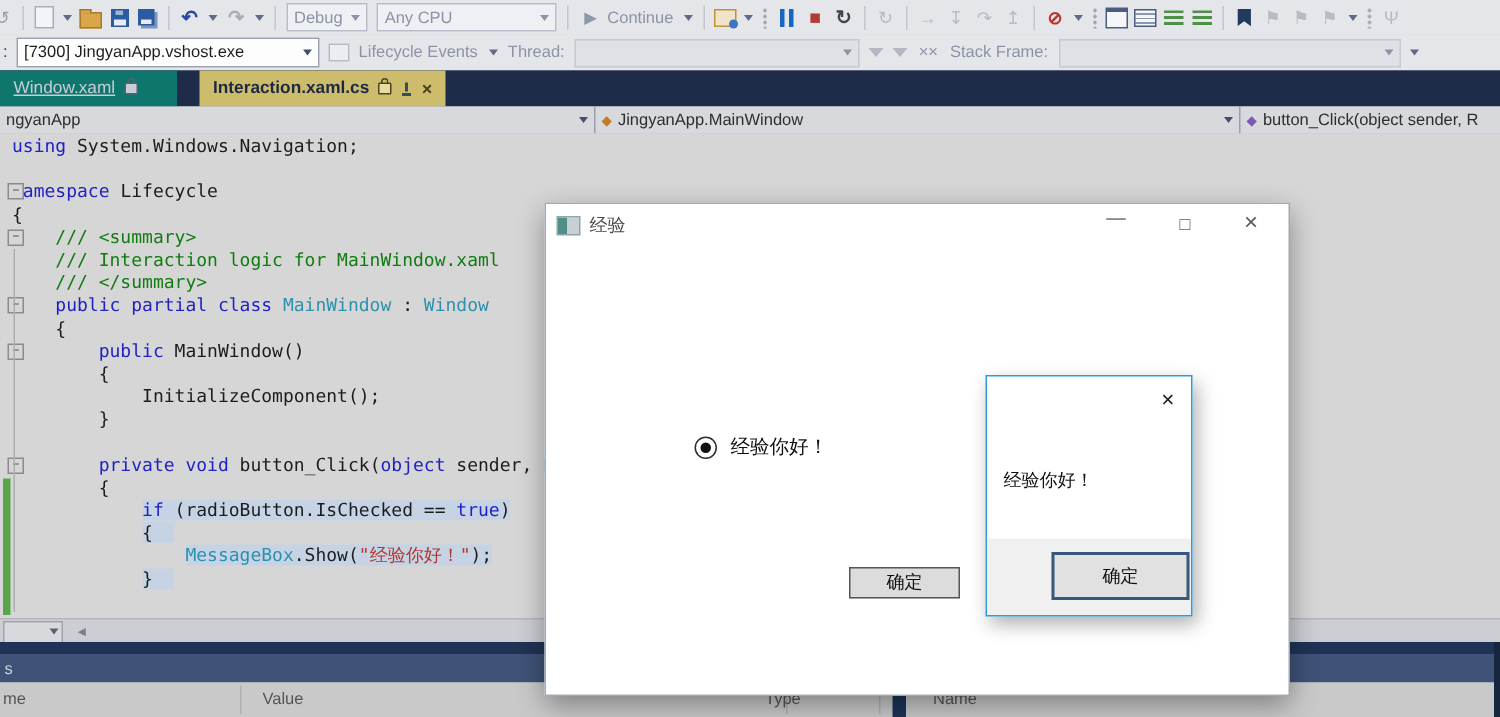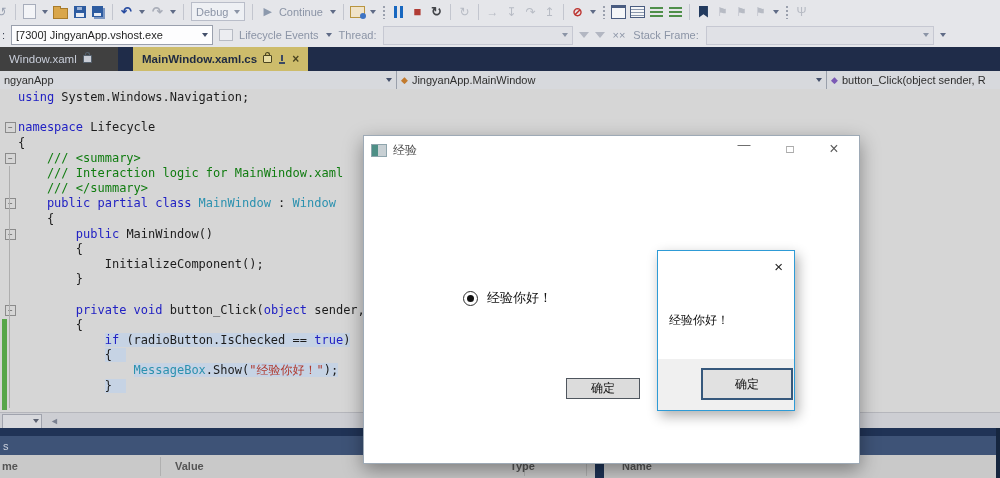--- a/index.html
+++ b/index.html
@@ -50,21 +50,21 @@
     border-top:4px solid #8b94a6;margin-left:6px;}
   .combo.white{background:#fdfdfe;border-color:#9aa0ad;color:#1e1e1e;height:18px;}
   .combo.white .caret{border-top-color:#44506b;}
   .combo.flat{background:#e0e1e6;border-color:#c6c8d2;}
   .lbl{font-size:11px;color:#8b94a6;margin:0 4px;white-space:nowrap;}
   .lbl.dark{color:#3c4354;margin:0 3px 0 2px;}
   .playtri{color:#8c99ad;font-size:11px;margin:0 3px 0 6px;}
   
   .tabsrow{position:absolute;top:47px;left:0;right:0;height:24px;background:#1f2c49;display:flex;}
   .tab{display:flex;align-items:center;gap:6px;padding:0 9px;font-size:11.5px;flex:none;}
-  .tab.inactive{background:#404040;color:#c8cdd9;width:100px;}
+  .tab.inactive{background:#0f766e;color:#c8cdd9;width:100px;text-decoration:underline;}
   .tabspacer{width:15px;}
   .tab.active{background:#cdbc6b;color:#1d2942;font-weight:bold;}
   .lock{width:7px;height:6px;border:1px solid #54616e;border-radius:1px;background:#c9cdd6;position:relative;flex:none;}
   .lock::before{content:"";position:absolute;top:-4px;left:1px;width:3px;height:3px;
     border:1px solid #54616e;border-bottom:none;border-radius:3px 3px 0 0;}
   .tab.active .lock{border-color:#4a4420;background:#e7dca2;}
   .tab.active .lock::before{border-color:#4a4420;}
   .pin{width:8px;height:9px;position:relative;}
   .pin::before{content:"";position:absolute;left:3px;top:0;width:2px;height:6px;background:#3c4963;}
   .pin::after{content:"";position:absolute;left:1px;bottom:0;width:6px;height:2px;background:#3c4963;}
@@ -72,37 +72,37 @@
   
   .navbar{position:absolute;top:71px;left:0;right:0;height:18px;background:#d7d9dd;display:flex;
     font-size:11px;color:#2e2e2e;border-bottom:1px solid #c2c4ca;}
   .navsec{display:flex;align-items:center;height:100%;border-right:1px solid #9aa0ab;padding:0 4px;gap:4px;flex:none;}
   .navsec .caret{margin-left:auto;width:0;height:0;border-left:3px solid transparent;
     border-right:3px solid transparent;border-top:4px solid #44506b;}
   .navicon{font-size:9px;line-height:1;}
   
   .code{position:absolute;left:0;top:89px;right:0;height:323px;background:#d6d6d6;
     font:12px/15.2px "DejaVu Sans Mono","Liberation Mono",monospace;color:#1c1c1c;overflow:hidden;padding-top:1px;}
-  .line{white-space:pre;height:15.2px;position:relative;padding-left:18px;}
+  .line{white-space:pre;height:15.2px;position:relative;padding-left:8px;}
   .tok.k{color:#2121c3;} .tok.t{color:#2b91af;} .tok.m{color:#107c10;} .tok.s{color:#b0382c;}
   .tok.hl{background:#c6d3e4;}
   .fold{position:absolute;left:5px;top:2px;width:9px;height:9px;border:1px solid #8b8b8b;background:#d6d6d6;
     font:8px/9px "Liberation Mono",monospace;color:#444;text-align:center;}
   .guide{position:absolute;left:9px;top:166px;width:1px;height:242px;background:#aeaeae;}
   .changebar{position:absolute;left:2px;top:319px;width:5px;height:91px;background:#57a64a;}
   .scrollrow{position:absolute;top:412px;left:0;right:0;height:16px;background:#cdced3;border-top:1px solid #b5b6bc;
     display:flex;align-items:center;}
   .zoombox{width:36px;height:13px;margin-left:2px;border:1px solid #a0a3ad;background:#d8d9dd;
     display:flex;align-items:center;justify-content:flex-end;padding-right:2px;font-size:8px;color:#5a6070;}
   .scrollarrow{font-size:9px;color:#7a8090;margin-left:8px;}
   
   .band1{position:absolute;top:428px;left:0;right:0;height:8px;background:#203356;}
   .band2{position:absolute;top:436px;left:0;right:0;height:19px;background:#3e5377;
     font-size:11px;color:#ccd2de;display:flex;align-items:center;padding-left:3px;}
-  .headers{position:absolute;top:455px;left:0;right:0;height:23px;background:#c9c9c9;font-size:11px;color:#555;font-weight:bold;}
+  .headers{position:absolute;top:455px;left:0;right:0;height:23px;background:#c9c9c9;font-size:11px;color:#555;}
   .hcol{position:absolute;top:5px;}
   .hsep{position:absolute;top:2px;width:1px;height:19px;background:#b0b0b0;}
   .paneldiv{position:absolute;left:595px;top:0;width:9px;height:23px;background:#1d3356;}
   .rightedge{position:absolute;right:0;top:428px;width:4px;height:50px;background:#16263f;}
   
   .wpf{position:absolute;left:363px;top:135px;width:495px;height:327px;background:#fff;
     border:1px solid #9eaab6;box-shadow:0 6px 18px rgba(0,0,0,.38);z-index:5;}
   .wpf-title{height:28px;display:flex;align-items:center;padding-left:7px;gap:6px;}
   .wpf-icon{width:14px;height:11px;border:1px solid #8fa5ad;
     background:linear-gradient(90deg,#4e8f86 0 6px,#c8d0d4 6px);}
@@ -152,20 +152,24 @@
         <span class="tbicon bold big" style="color: rgb(39, 75, 160);">↶</span>
         <span class="tbicon chev"></span>
         <span class="tbicon bold big" style="color: rgb(169, 173, 184);">↷</span>
         <span class="tbicon chev"></span>
         <span class="vsep"></span>
       </span>
     <div class="combo">
       <span>Debug</span>
         <span class="caret"></span>
     </div>
+    <div class="combo" style="width:110px">
+      <span>Any CPU</span>
+        <span class="caret"></span>
+    </div>
     <span class="vsep"></span>
     <span class="playtri">▶</span>
     <span class="lbl">Continue</span>
     <span class="tbicon chev"></span>
     <span class="vsep"></span>
     <span class="iconstrip">
         <span class="tbicon">
           <span class="i-bpwin"></span>
         </span>
         <span class="tbicon chev"></span>
@@ -238,21 +242,21 @@
     <span class="tbicon chev"></span>
   </div>
 
   <div class="tabsrow">
     <div class="tab inactive">
       <span>Window.xaml</span>
       <span class="lock"></span>
     </div>
     <div class="tabspacer"></div>
     <div class="tab active">
-      <span>MainWindow.xaml.cs</span>
+      <span>Interaction.xaml.cs</span>
       <span class="lock"></span>
       <span class="pin"></span>
       <span class="tabx">×</span>
     </div>
   </div>
 
   <div class="navbar">
     <div class="navsec" style="width:388px">
       <span>ngyanApp</span>
       <span class="caret"></span>

